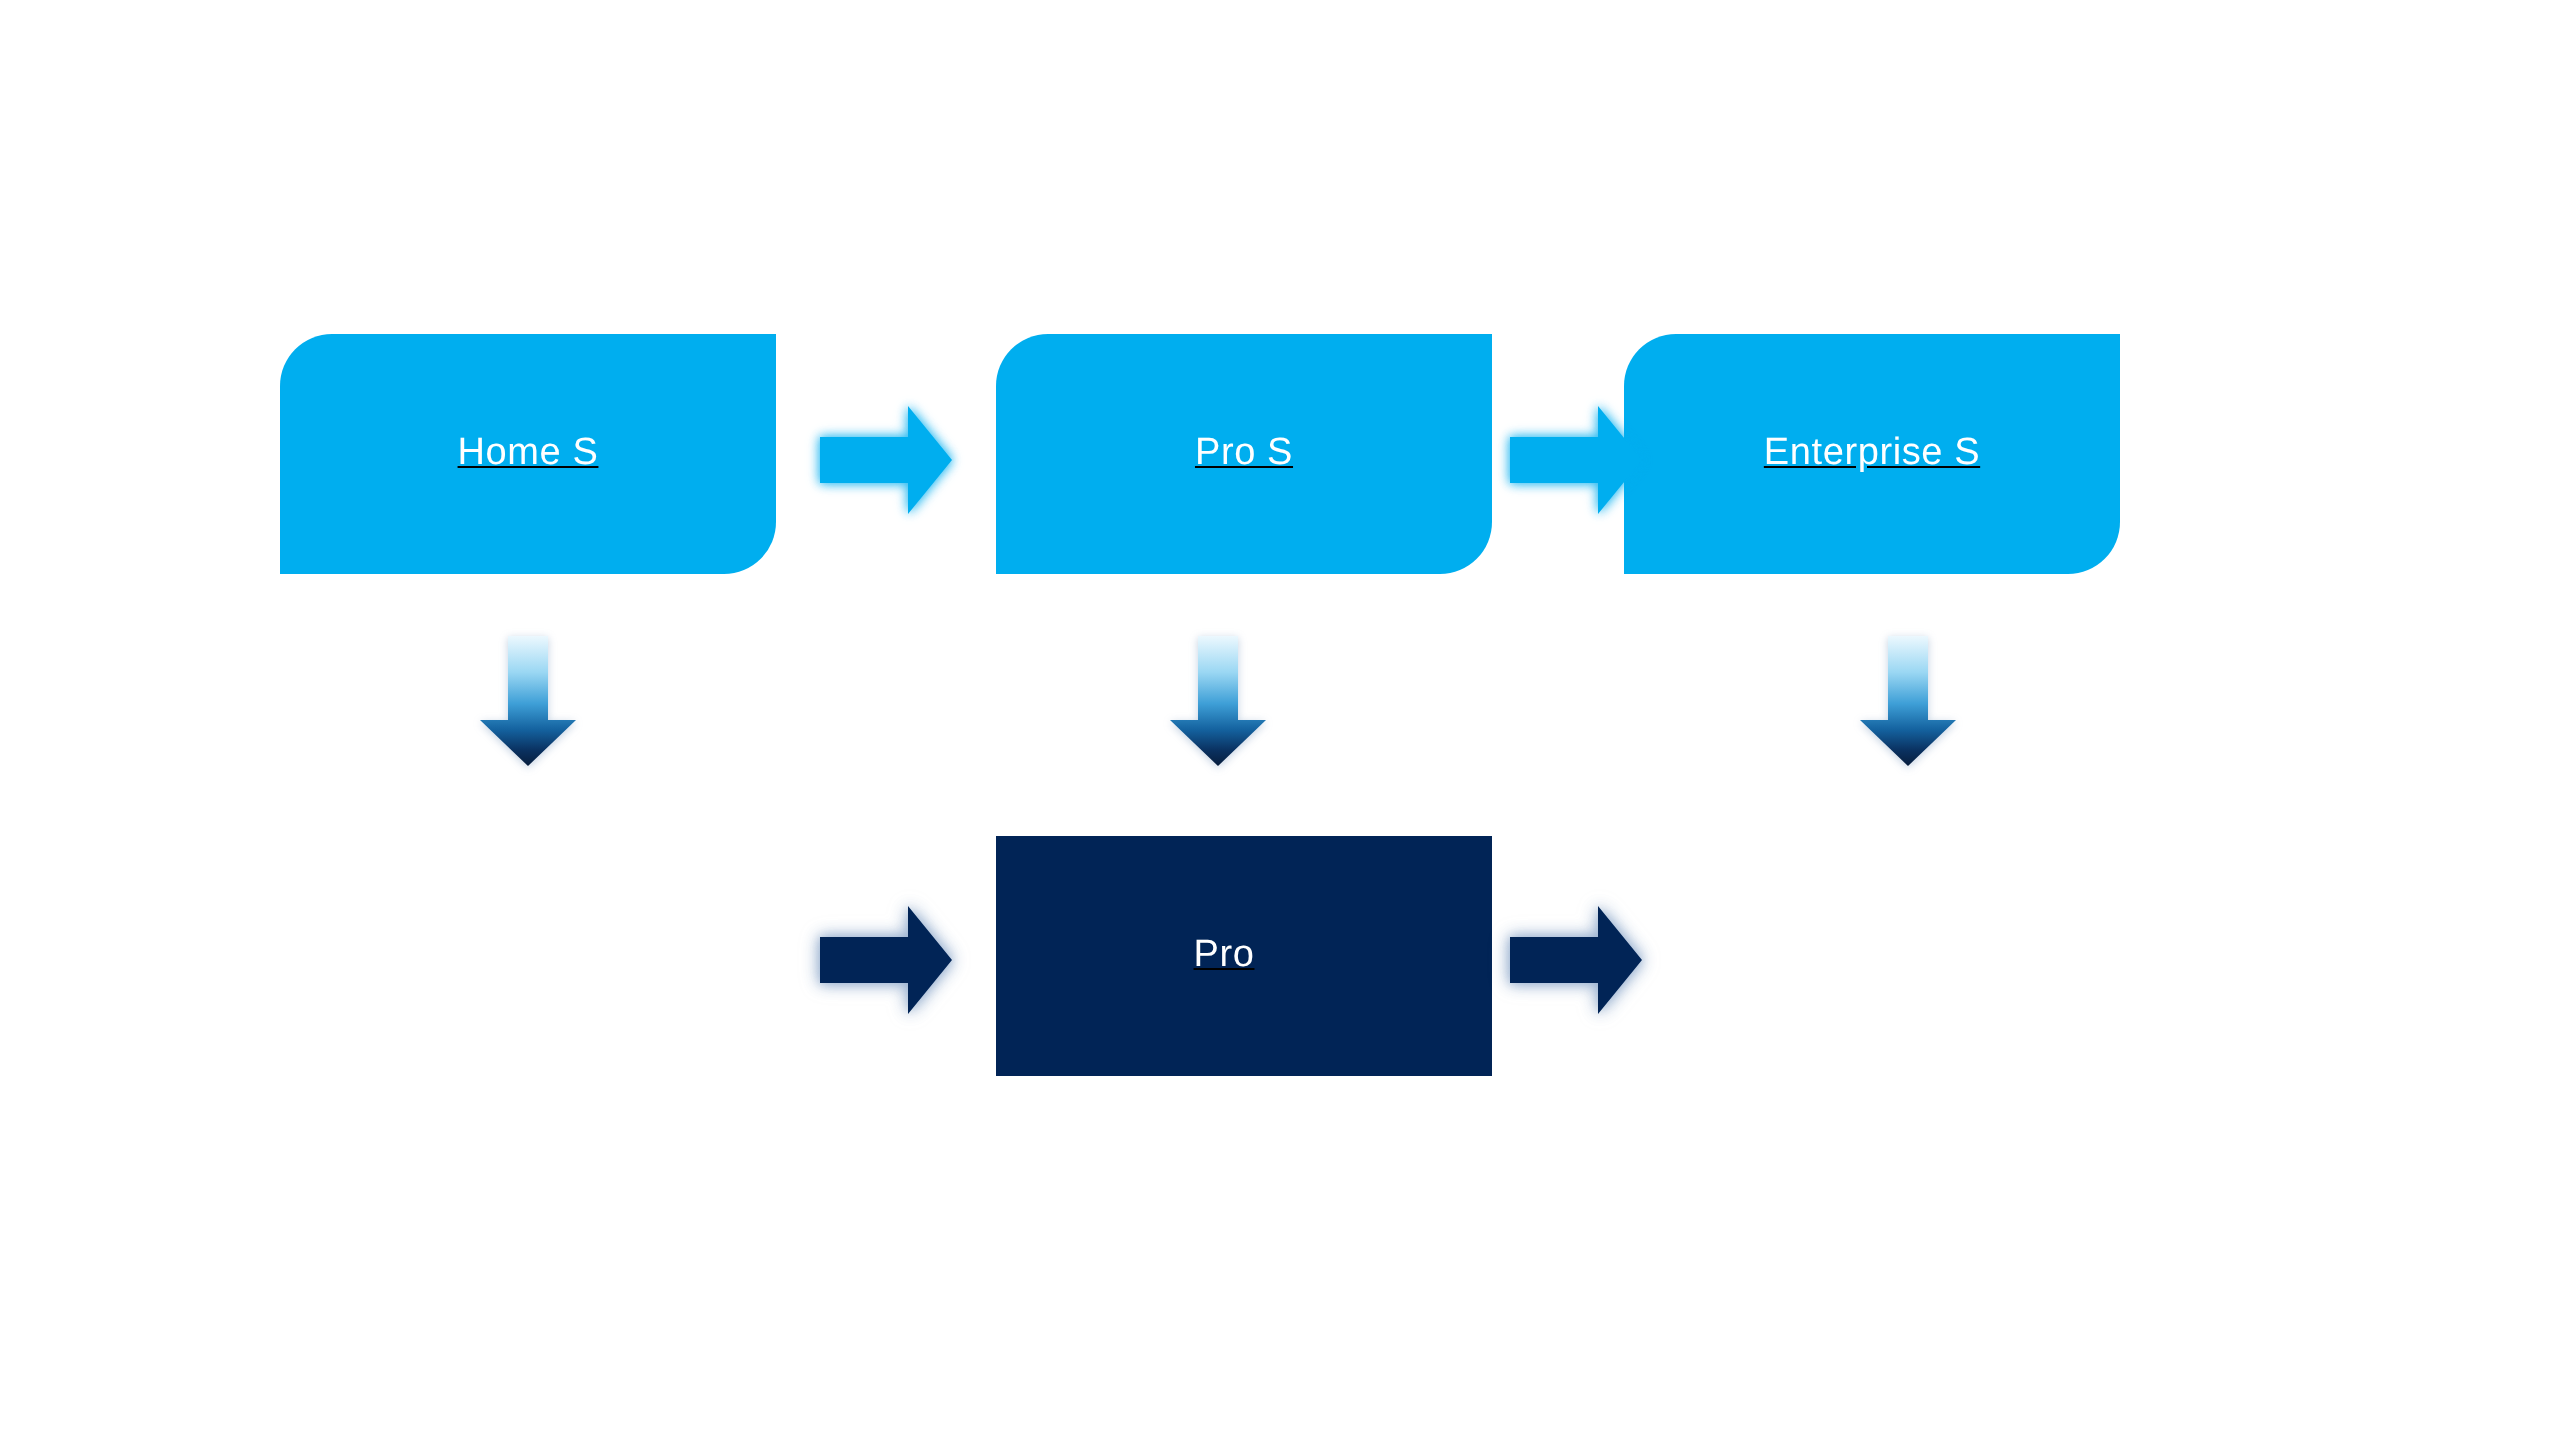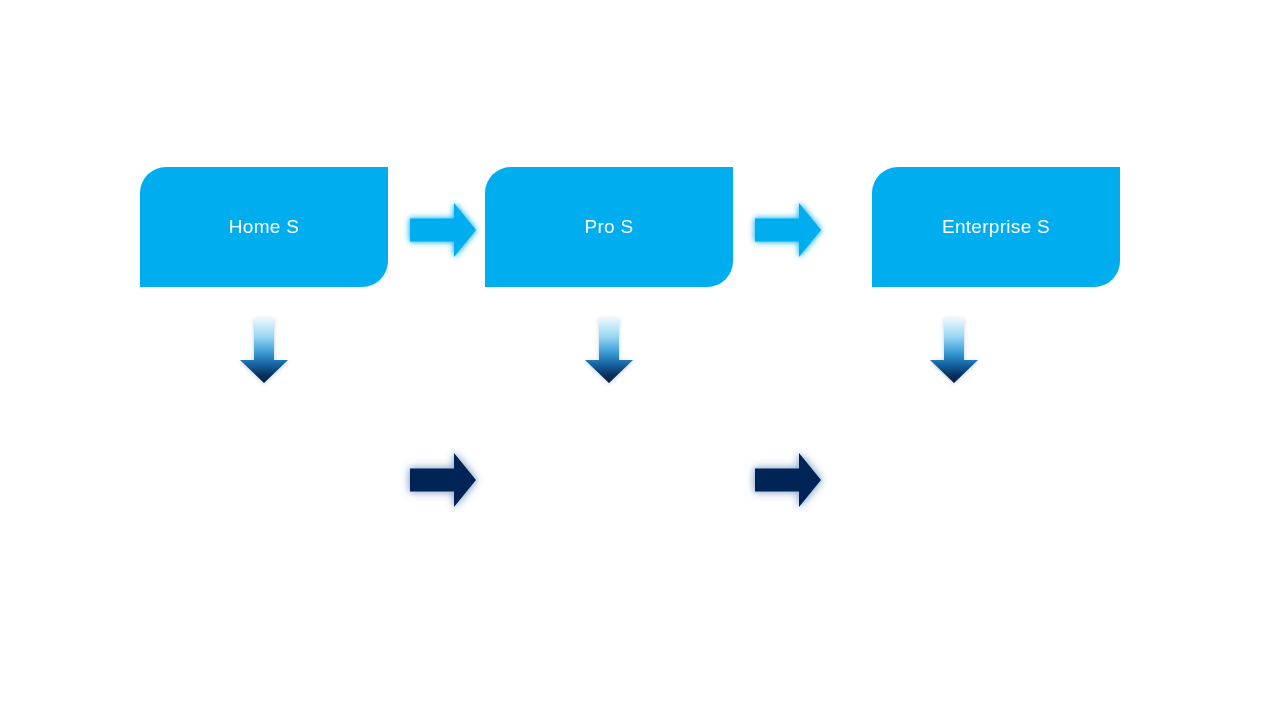--- a/index.html
+++ b/index.html
@@ -15,34 +15,35 @@
     background: var(--background, #ffffff);
     overflow: hidden;
   }
   .flow-box {
     position: absolute;
     width: 248px;
     height: 120px;
     display: flex;
     align-items: center;
     justify-content: center;
+    text-decoration: underline;
   }
   .top-box {
     top: 167px;
     background: var(--light-blue, #00aeef);
     border-radius: 26px 0 26px 0;
   }
   .bottom-box {
     top: 418px;
     background: var(--dark-navy, #012456);
     border-radius: 0;
   }
   .col-0 { left: 140px; }
-  .col-1 { left: 485px; }
-  .col-2 { left: 872px; text-align: right; }
+  .col-1 { left: 498px; }
+  .col-2 { left: 812px; text-align: right; }
   .box-label {
     color: var(--label-text, #ffffff);
     font-size: 19px;
     font-weight: 400;
     letter-spacing: 0.3px;
     white-space: nowrap;
   }
   .bottom-box .box-label {
     padding-right: 20px;
   }
@@ -123,20 +124,23 @@
   <svg class="arrow down-arrow down-0" viewBox="0 0 48 65">
     <path d="M14 0 H34 V42 H48 L24 65 L0 42 H14 Z"></path>
   </svg>
   <svg class="arrow down-arrow down-1" viewBox="0 0 48 65">
     <path d="M14 0 H34 V42 H48 L24 65 L0 42 H14 Z"></path>
   </svg>
   <svg class="arrow down-arrow down-2" viewBox="0 0 48 65">
     <path d="M14 0 H34 V42 H48 L24 65 L0 42 H14 Z"></path>
   </svg>
 
+  <div class="flow-box bottom-box col-1">
+    <span class="box-label">Pro</span>
+  </div>
 
   <svg class="arrow right-arrow row-bottom gap-0 arrow-dark" viewBox="0 0 66 54">
     <path d="M0 15.5 H44 V0 L66 27 L44 54 V38.5 H0 Z"></path>
   </svg>
   <svg class="arrow right-arrow row-bottom gap-1 arrow-dark" viewBox="0 0 66 54">
     <path d="M0 15.5 H44 V0 L66 27 L44 54 V38.5 H0 Z"></path>
   </svg>
 
 </div>
 

